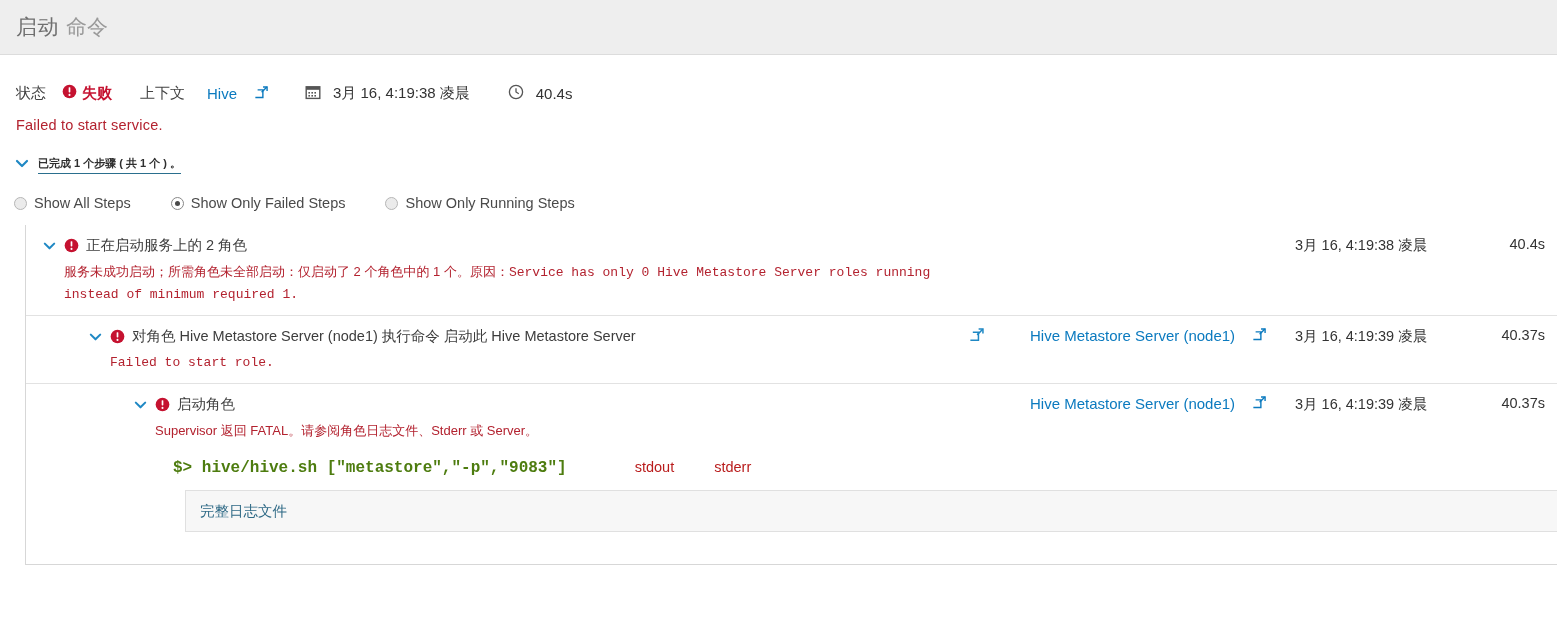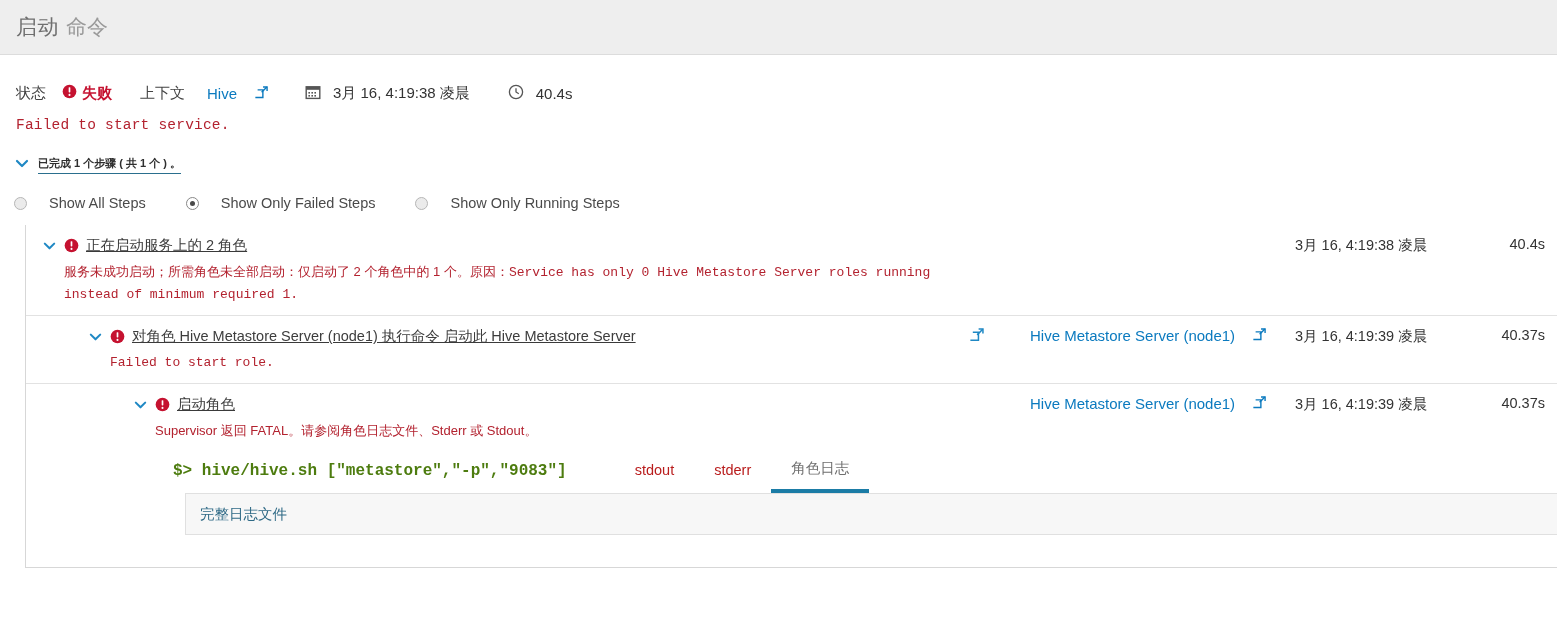--- a/index.html
+++ b/index.html
@@ -4,21 +4,21 @@
 <style>
   * { box-sizing: border-box; }
   html, body {
     margin: 0; padding: 0;
     width: 1557px; height: 626px;
     background: #ffffff;
     font-family: "Liberation Sans", "DejaVu Sans", sans-serif;
     color: #333333;
     overflow: hidden;
   }
-  .mono { font-family: Liberation Mono, monospace; }
+  .mono { font-family: Liberation Sans, sans-serif; }
 
   
   .titlebar {
     height: 55px;
     background: #eeeeee;
     border-bottom: 1px solid #dcdcdc;
     display: flex;
     align-items: center;
     padding-left: 16px;
   }
@@ -97,21 +97,21 @@
   .radio-row {
     display: flex;
     align-items: center;
     margin: 20px 0 0 14px;
     font-size: 14.5px;
     color: #4a4a4a;
   }
   .radio-item {
     display: flex;
     align-items: center;
-    gap: 22px;
+    gap: 7px;
     cursor: pointer;
   }
   .radio-gap { width: 40px; }
   .rdo {
     width: 13px; height: 13px;
     border-radius: 50%;
     border: 1px solid #b6b6b6;
     background: #ebebeb;
     position: relative;
     flex: 0 0 auto;
@@ -144,21 +144,20 @@
     min-width: 0;
     padding: 10px 0 10px 0;
   }
   .step-head {
     display: flex;
     align-items: flex-start;
     gap: 7px;
     font-size: 14.5px;
     color: #3a3a3a;
     line-height: 20px;
-    text-decoration: underline;
   }
   .step-title { color: #3d3d3d; max-width: 780px; }
   .step-detail {
     color: #b3222f;
     font-size: 13px;
     line-height: 21px;
     margin-top: 3px;
   }
   .det-mono { font-family: "Liberation Mono", "DejaVu Sans Mono", monospace; }
 
@@ -403,29 +402,28 @@
         </span>
         <span>
           <svg width="15" height="15" viewBox="0 0 16 16" style="margin-top:3px">
             <circle cx="8" cy="8" r="7.3" fill="#c51230"></circle>
             <rect x="7.1" y="3.4" width="1.8" height="5.6" rx=".7" fill="#ffffff"></rect>
             <circle cx="8" cy="11.6" r="1.1" fill="#ffffff"></circle>
           </svg>
         </span>
         <span class="step-title">启动角色</span>
       </div>
-      <div class="step-detail" style="padding-left:22px">Supervisor 返回 FATAL。请参阅角色日志文件、Stderr 或 Stdout。</div>
+      <div class="step-detail" style="padding-left:22px">Supervisor 返回 FATAL。请参阅角色日志文件、Stderr 或 Server。</div>
 
       <div class="cmd-block" style="padding-left:40px">
         <div class="cmd-line">
           <div class="cmd-text">$&gt; hive/hive.sh ["metastore","-p","9083"]</div>
           <div class="tabs">
             <div class="tab">stdout</div>
             <div class="tab">stderr</div>
-            <div class="tab active">角色日志</div>
           </div>
         </div>
         <div class="log-panel" style="margin-left:12px">
           <span class="log-link">完整日志文件</span>
         </div>
         <div class="cmd-spacer"></div>
       </div>
     </div>
     <div class="step-right">
       <div class="col-extlink"></div>

